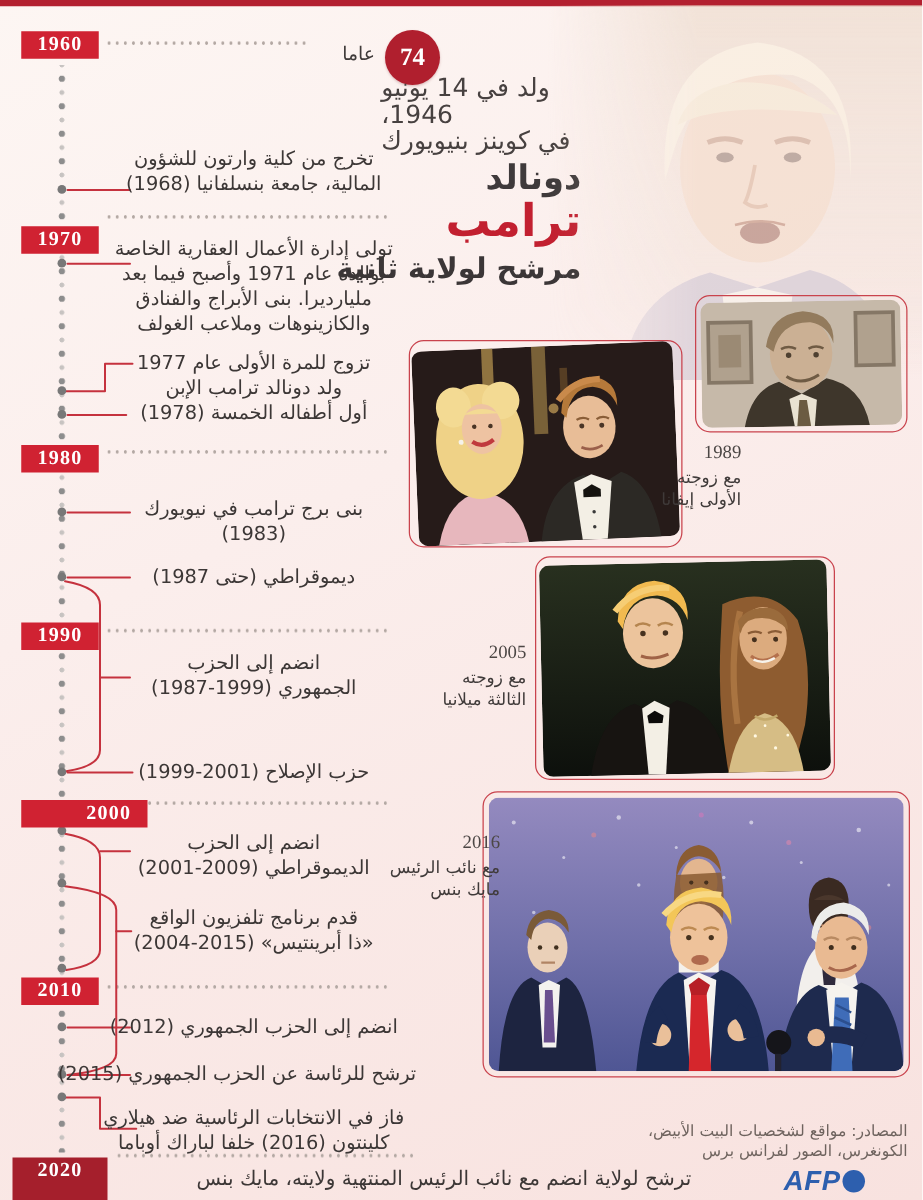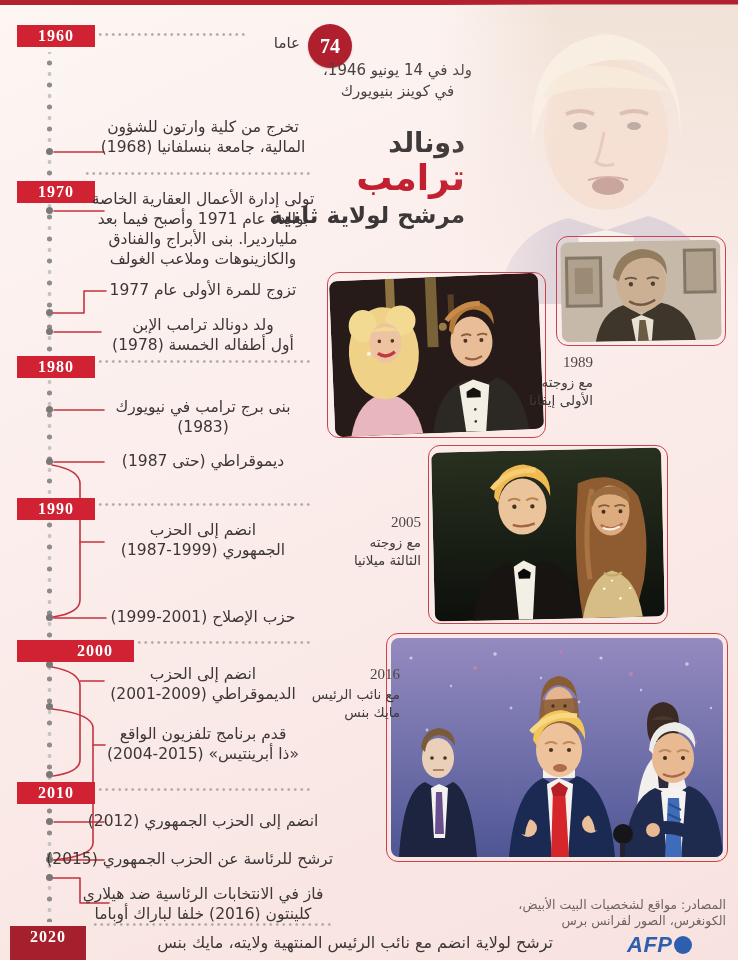--- a/index.html
+++ b/index.html
@@ -8,29 +8,29 @@
          font-family:"DejaVu Sans",sans-serif;}
   .abs{position:absolute;}
   
   .topbar{left:0;top:0;width:738px;height:5px;background:#b32030;}
   
   .age-circle{left:308px;top:24px;width:44px;height:44px;border-radius:50%;background:#b01f2e;
               color:#fff;font:bold 20px/44px "Liberation Serif",serif;text-align:center;
               box-shadow:0 1px 2px rgba(120,20,30,.25);}
   .age-unit{right:438px;top:34px;font-size:15px;color:#3f3a39;}
   
-  .birth{left:305px;top:60px;width:185px;text-align:center;direction:rtl;
-         font-size:15px;line-height:21px;color:#474140;}
+  .birth{left:305px;top:60px;width:185px;text-align:left;direction:rtl;
+         font-size:20px;line-height:21px;color:#474140;}
   
   .title{right:273px;top:128px;direction:rtl;text-align:right;}
   .title .t1{font-size:27px;font-weight:bold;color:#3f3a3b;line-height:30px;}
   .title .t2{font-size:36px;font-weight:bold;color:#c22030;line-height:40px;}
   .title .t3{font-size:23px;font-weight:bold;color:#3b3637;line-height:30px;margin-top:2px;}
   
-  .badge{left:17px;width:78px;height:22px;background:#d02232;color:#fff;text-align:center;
+  .badge{left:17px;width:62px;height:22px;background:#d02232;color:#fff;text-align:center;
          font:bold 16px/22px "Liberation Serif",serif;letter-spacing:1px;z-index:6;}
   .badge.last{left:10px;width:76px;height:36px;line-height:21px;background:#a51f2c;}
   
   .sep{height:3px;background-image:radial-gradient(circle,#b3a8a3 1.1px,rgba(0,0,0,0) 1.5px);
        background-size:6.5px 3px;background-repeat:repeat-x;z-index:2;}
   
   .dotcol{left:45px;top:52px;width:9px;height:870px;z-index:3;
       background-image:radial-gradient(circle,#8d8d8d 2.3px,rgba(0,0,0,0) 2.8px),
                        radial-gradient(circle,#c7c3c1 1.7px,rgba(0,0,0,0) 2.2px);
       background-size:9px 22px,9px 22px;background-position:0 0,0 11px;background-repeat:repeat-y;}
@@ -172,21 +172,21 @@
   </div>
   <div class="abs evt" style="top:189px;">
     <div>تولى إدارة الأعمال العقارية الخاصة</div>
     <div>بوالده عام 1971 وأصبح فيما بعد</div>
     <div>مليارديرا. بنى الأبراج والفنادق</div>
     <div>والكازينوهات وملاعب الغولف</div>
   </div>
   <div class="abs evt" style="top:280px;">
     <div>تزوج للمرة الأولى عام 1977</div>
   </div>
-  <div class="abs evt" style="top:315px;">
+  <div class="abs evt" style="top:300px;">
     <div>ولد دونالد ترامب الإبن</div>
     <div>أول أطفاله الخمسة (1978)</div>
   </div>
   <div class="abs evt" style="top:397px;">
     <div>بنى برج ترامب في نيويورك</div>
     <div>(1983)</div>
   </div>
   <div class="abs evt" style="top:451px;">
     <div>ديموقراطي (حتى 1987)</div>
   </div>

